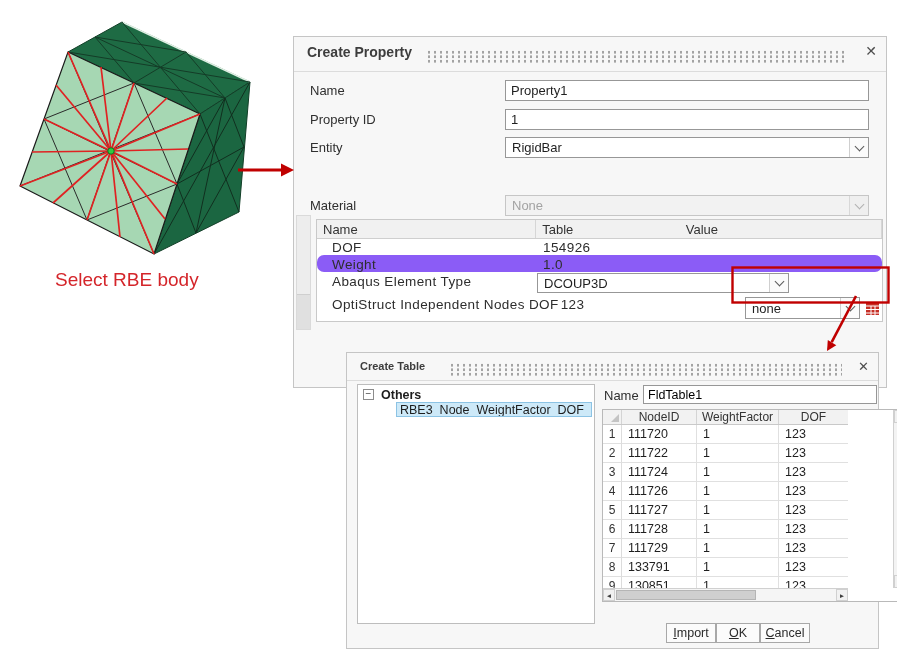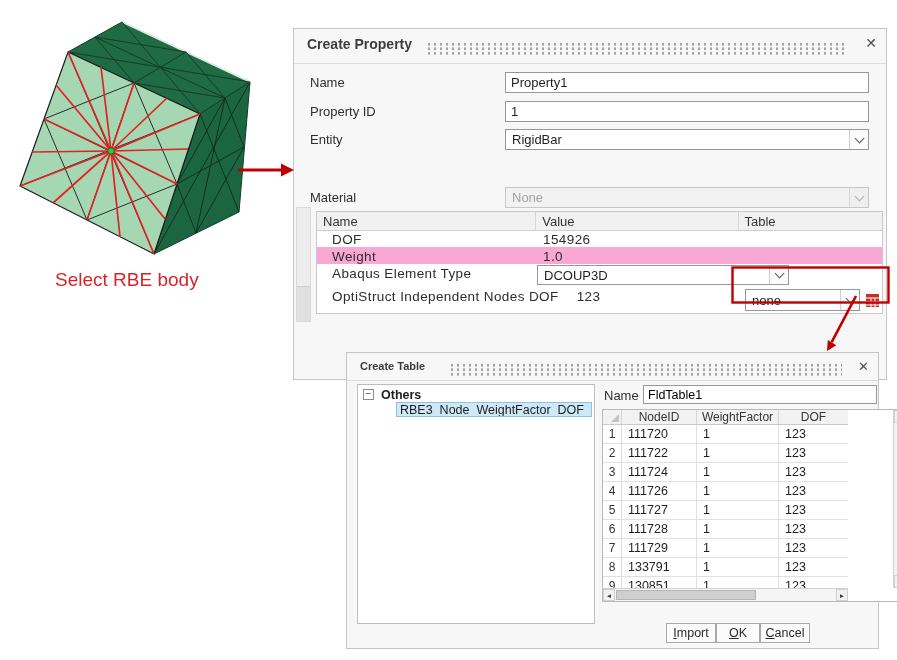--- a/index.html
+++ b/index.html
@@ -38,21 +38,21 @@
 
   
   .pgrid{position:absolute;left:22px;top:182px;width:567px;height:103px;box-sizing:border-box;
          border:1px solid #c9c9c9;background:#fff;font-size:13.5px;letter-spacing:.4px;}
   .pg-head{position:absolute;left:0;top:0;right:0;height:18px;background:#f1f1f1;
            border-bottom:1px solid #cfcfcf;display:flex;}
   .pg-h{box-sizing:border-box;padding:2px 0 0 6px;color:#333;border-right:1px solid #d6d6d6;font-size:13px;letter-spacing:0;}
   .pg-row{position:absolute;left:0;right:0;}
   .pg-name{position:absolute;left:15px;top:2px;white-space:nowrap;color:#2d2d2d;}
   .pg-val{position:absolute;left:226px;top:2px;color:#2d2d2d;}
-  .row-hl{background:#f9a8d4;}
+  .row-hl{background:#8b5cf6;border-radius:7px;}
   .left-strip{position:absolute;left:2px;top:178px;width:15px;height:115px;background:#ededed;
               border:1px solid #dadada;box-sizing:border-box;}
   .left-strip .thumb{position:absolute;left:0;right:0;bottom:0;height:34px;background:#e0e0e0;
               border-top:1px solid #cfcfcf;}
 
   
   .tree{position:absolute;left:10px;top:31px;width:238px;height:240px;background:#fff;
         border:1px solid #bdbdbd;box-sizing:border-box;font-size:12.5px;}
   .tree-group{position:absolute;left:0;top:2px;height:15px;}
   .expander{position:absolute;left:5px;top:2px;width:11px;height:11px;box-sizing:border-box;
@@ -158,21 +158,21 @@
       <line x1="105" y1="141" x2="14" y2="176"></line>
         <line x1="105" y1="141" x2="26" y2="142"></line>
       <line x1="105" y1="141" x2="38" y2="109"></line>
         <line x1="105" y1="141" x2="50" y2="75"></line>
     </g>
     <circle cx="105" cy="141" r="3.2" fill="#2ecc40" stroke="#0b7a22" stroke-width="1"></circle>
   </svg>
 
   <div class="caption">Select RBE body</div>
 
-  <div class="dialog" style="left:293px;top:28px;width:594px;height:352px;">
+  <div class="dialog" style="left:293px;top:36px;width:594px;height:352px;">
     <span class="dlg-title">Create Property</span>
     <div class="dots" style="left:132px;right:40px;"></div>
     <span class="close-x">✕</span>
     <div class="dlg-sep" style="top:34px;"></div>
 
     <div class="frow" style="top:43px;">
       <span class="flabel">Name</span>
       <input class="finput" value="Property1" style="">
     </div>
     <div class="frow" style="top:72px;">
@@ -198,42 +198,42 @@
       </div>
     </div>
 
     <div class="left-strip">
         <div class="thumb"></div>
       </div>
 
     <div class="pgrid">
       <div class="pg-head">
         <div class="pg-h" style="width:220px;">Name</div>
+        <div class="pg-h" style="width:144px;border-right:none;">Table</div>
         <div class="pg-h" style="width:203px;">Value</div>
-        <div class="pg-h" style="width:144px;border-right:none;">Table</div>
       </div>
       <div class="pg-row" style="top:18px;height:17px;">
         <span class="pg-name">DOF</span>
         <span class="pg-val">154926</span>
       </div>
       <div class="pg-row row-hl" style="top:35px;height:17px;">
         <span class="pg-name">Weight</span>
         <span class="pg-val">1.0</span>
       </div>
       <div class="pg-row" style="top:52px;height:23px;">
         <span class="pg-name">Abaqus Element Type</span>
         <div class="combo" style="left:220px;top:1px;width:252px;height:20px;">
           <span class="combo-text" style="letter-spacing:0;">DCOUP3D</span>
           <span class="combo-btn">
               <span class="chev"></span>
             </span>
         </div>
       </div>
       <div class="pg-row" style="top:75px;height:27px;">
-        <span class="pg-name" style="display:flex;gap:18px;">
+        <span class="pg-name" style="display:flex;gap:2px;">
           <span>OptiStruct Independent Nodes DOF</span>
           <span>123</span>
         </span>
         <div class="combo" style="left:428px;top:2px;width:115px;height:22px;">
           <span class="combo-text" style="letter-spacing:0;top:3px;">none</span>
           <span class="combo-btn">
               <span class="chev"></span>
             </span>
         </div>
 

